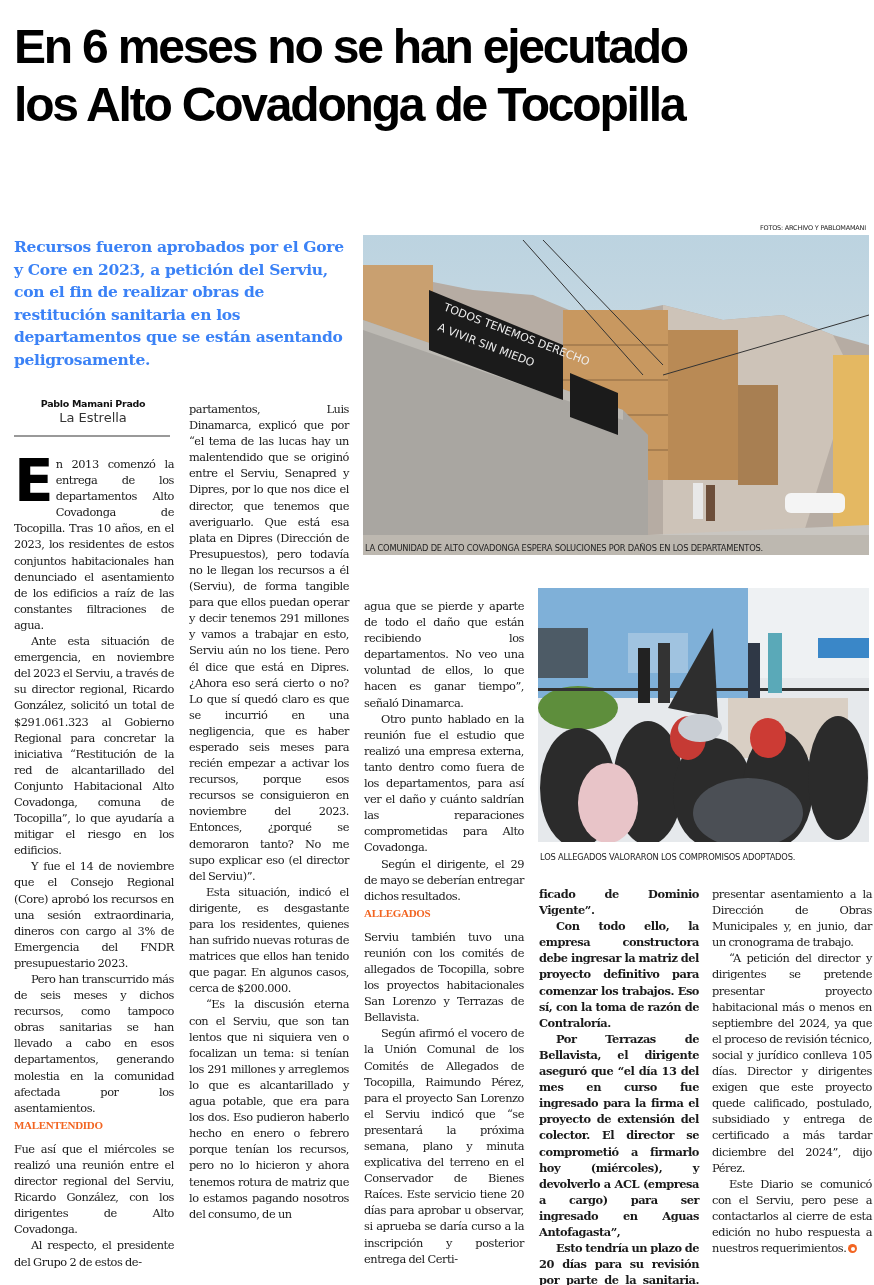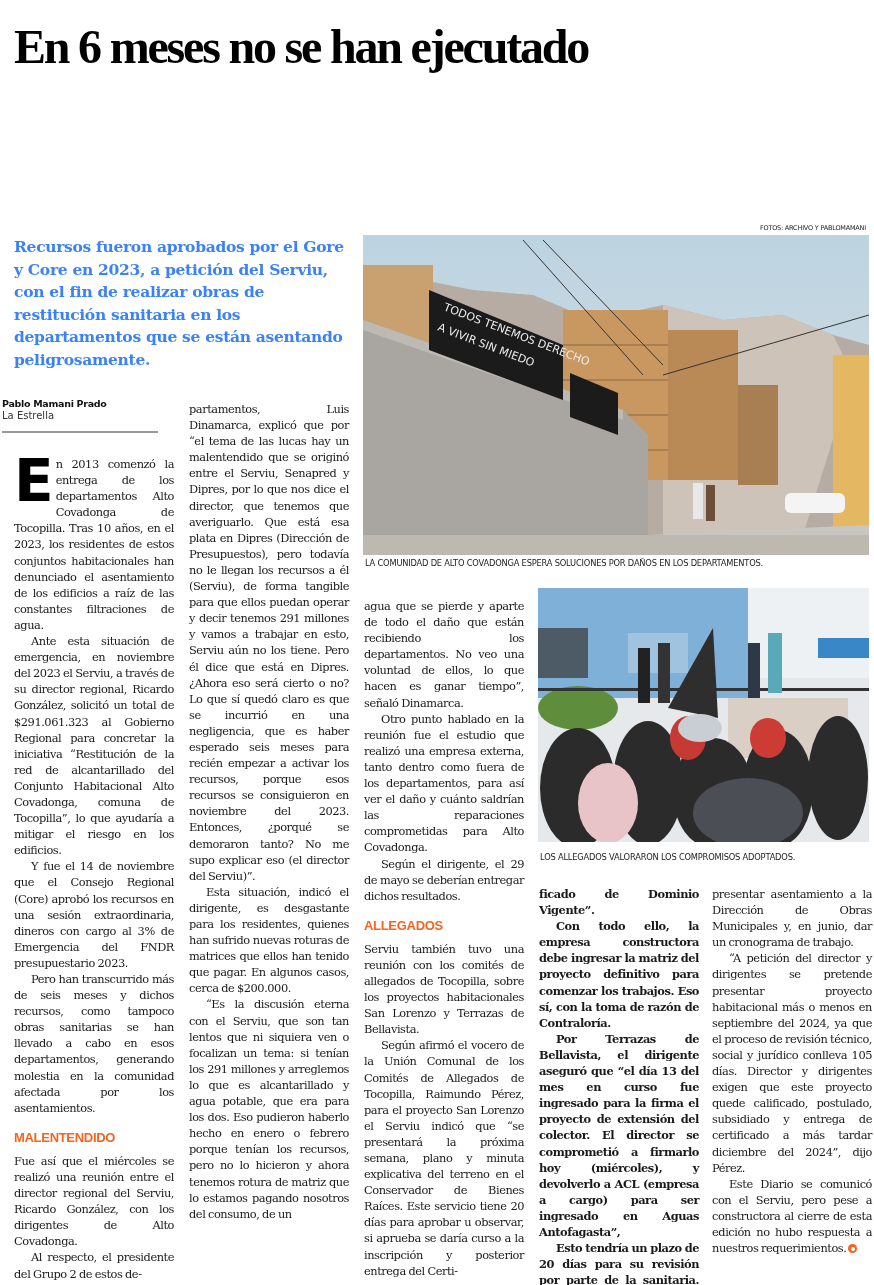--- a/index.html
+++ b/index.html
@@ -1,72 +1,73 @@
 <!DOCTYPE html>
 <html><head>
 <meta charset="utf-8">
 <style>
   * { box-sizing: border-box; margin: 0; padding: 0; }
   html, body { width: 874px; height: 1285px; background: #ffffff; overflow: hidden; }
   body { position: relative; font-family: "DejaVu Serif", serif; color: #1a1a1a; }
 
   .headline {
     position: absolute; left: 14px; top: 18px; width: 850px;
-    font-family: Liberation Serif, serif; font-weight: bold;
+    font-family: Liberation Sans, sans-serif; font-weight: bold;
     font-size: 48px; line-height: 58px; letter-spacing: -2.2px; color: #000;
   }
   .headline div { white-space: nowrap; }
 
   .photo-credit {
     position: absolute; right: 8px; top: 224px;
     font-family: "DejaVu Sans", sans-serif; font-size: 6.5px; letter-spacing: -0.2px; color: #222; text-align: right;
   }
 
   .deck {
     position: absolute; left: 14px; top: 236px; width: 340px;
     font-family: "DejaVu Serif", serif; font-weight: bold;
     font-size: 15.5px; line-height: 22.5px; color: #3b82f6; letter-spacing: -0.3px;
   }
 
-  .byline { position: absolute; left: 2px; top: 398px; width: 158px; }
+  .byline { position: absolute; left: 14px; top: 398px; width: 158px; text-align: center; }
   .byline .author { font-family: "DejaVu Sans", sans-serif; font-weight: bold; font-size: 9.5px; letter-spacing: -0.3px; color: #111; }
-  .byline .outlet { font-family: "DejaVu Sans", sans-serif; font-size: 10px; color: #333; margin-top: 1px; }
+  .byline .outlet { font-family: "DejaVu Sans", sans-serif; font-size: 13px; color: #333; margin-top: 1px; }
   .byline .rule { margin-top: 10px; height: 2px; background: #999; width: 156px; }
 
   .col {
     position: absolute; width: 160px;
     font-family: "DejaVu Serif", serif; font-size: 11.4px; line-height: 16.1px;
     color: #1a1a1a; text-align: justify; letter-spacing: -0.45px; word-spacing: -0.5px;
     hyphens: none;
   }
   .col p { text-indent: 17px; }
   .col p.noindent { text-indent: 0; margin-top: 8px; }
   .col .section-head {
-    font-family: Liberation Sans, sans-serif; font-weight: bold; color: #f26522;
-    font-size: 13px; letter-spacing: -0.3px; text-indent: 0; margin-top: 14px; line-height: 15px;
+    font-family: Liberation Serif, serif; font-weight: bold; color: #f26522;
+    font-size: 11px; letter-spacing: -0.3px; text-indent: 0; margin-top: 2px; line-height: 15px;
   }
   .dropcap {
     float: left; font-family: "DejaVu Sans", sans-serif; font-weight: bold;
     font-size: 58px; line-height: 44px; height: 46px; margin: 3px 4px 0 0; color: #000;
     letter-spacing: -2px;
   }
   .end-mark { display: inline-block; width: 9px; height: 9px; border-radius: 50%; background: #f26522; vertical-align: -1px; margin-left: 2px; position: relative; }
   .end-mark::after { content: ""; position: absolute; left: 2.5px; top: 2.5px; width: 4px; height: 4px; border-radius: 50%; background: #fff; }
 
   .photo { position: absolute; overflow: hidden; }
   .caption {
     position: absolute; font-family: "DejaVu Sans", sans-serif; font-size: 8.3px;
     letter-spacing: -0.2px; color: #222; white-space: nowrap;
   }
 </style>
 </head>
 <body>
 
 <h1 class="headline">
   <div>En 6 meses no se han ejecutado</div>
+  <div>los Alto Covadonga de Tocopilla</div>
 </h1>
 
 <div class="photo-credit">FOTOS: ARCHIVO Y PABLOMAMANI</div>
 
 <div class="deck">Recursos fueron aprobados por el Gore y Core en 2023, a petición del Serviu, con el fin de realizar obras de restitución sanitaria en los departamentos que se están asentando peligrosamente.</div>
 
 <div class="byline">
   <div class="author">Pablo Mamani Prado</div>
   <div class="outlet">La Estrella</div>
   <div class="rule"></div>
@@ -121,21 +122,21 @@
     <path d="M285 300 L506 290 L506 320 L260 320 Z" fill="#c9c6c1"></path>
     <rect x="0" y="300" width="506" height="20" fill="#bdb8b0"></rect>
     <rect x="422" y="258" width="60" height="20" rx="6" fill="#f4f4f4"></rect>
     <rect x="330" y="248" width="10" height="36" fill="#e8e8e8"></rect>
     <rect x="343" y="250" width="9" height="36" fill="#6c4e3a"></rect>
     <line x1="160" y1="5" x2="280" y2="140" stroke="#333" stroke-width="1"></line>
     <line x1="180" y1="5" x2="300" y2="130" stroke="#333" stroke-width="1"></line>
     <line x1="300" y1="140" x2="506" y2="80" stroke="#333" stroke-width="1"></line>
   </svg>
 </div>
-<div class="caption" style="left:365px; top:558px;">LA COMUNIDAD DE ALTO COVADONGA ESPERA SOLUCIONES POR DAÑOS EN LOS DEPARTAMENTOS.</div>
+<div class="caption" style="left:365px; top:543px;">LA COMUNIDAD DE ALTO COVADONGA ESPERA SOLUCIONES POR DAÑOS EN LOS DEPARTAMENTOS.</div>
 
 <div class="col" style="left:364px; top:590px;">
   <p class="noindent">agua que se pierde y aparte de todo el daño que están recibiendo los departamentos. No veo una voluntad de ellos, lo que hacen es ganar tiempo”, señaló Dinamarca.</p>
   <p>Otro punto hablado en la reunión fue el estudio que realizó una empresa externa, tanto dentro como fuera de los departamentos, para así ver el daño y cuánto saldrían las reparaciones comprometidas para Alto Covadonga.</p>
   <p>Según el dirigente, el 29 de mayo se deberían entregar dichos resultados.</p>
   <p class="section-head">ALLEGADOS</p>
   <p class="noindent">Serviu también tuvo una reunión con los comités de allegados de Tocopilla, sobre los proyectos habitacionales San Lorenzo y Terrazas de Bellavista.</p>
   <p>Según afirmó el vocero de la Unión Comunal de los Comités de Allegados de Tocopilla, Raimundo Pérez, para el proyecto San Lorenzo el Serviu indicó que “se presentará la próxima semana, plano y minuta explicativa del terreno en el Conservador de Bienes Raíces. Este servicio tiene 20 días para aprobar u observar, si aprueba se daría curso a la inscripción y posterior entrega del Certi-</p>
 </div>
 
@@ -174,14 +175,14 @@
 <div class="col" style="left:539px; top:878px;font-weight:bold;">
   <p class="noindent">ficado de Dominio Vigente”.</p>
   <p>Con todo ello, la empresa constructora debe ingresar la matriz del proyecto definitivo para comenzar los trabajos. Eso sí, con la toma de razón de Contraloría.</p>
   <p>Por Terrazas de Bellavista, el dirigente aseguró que “el día 13 del mes en curso fue ingresado para la firma el proyecto de extensión del colector. El director se comprometió a firmarlo hoy (miércoles), y devolverlo a ACL (empresa a cargo) para ser ingresado en Aguas Antofagasta”,</p>
   <p>Esto tendría un plazo de 20 días para su revisión por parte de la sanitaria. Mientras que la empresa deberá</p>
 </div>
 
 <div class="col" style="left:712px; top:878px;">
   <p class="noindent">presentar asentamiento a la Dirección de Obras Municipales y, en junio, dar un cronograma de trabajo.</p>
   <p>“A petición del director y dirigentes se pretende presentar proyecto habitacional más o menos en septiembre del 2024, ya que el proceso de revisión técnico, social y jurídico conlleva 105 días. Director y dirigentes exigen que este proyecto quede calificado, postulado, subsidiado y entrega de certificado a más tardar diciembre del 2024”, dijo Pérez.</p>
-  <p><span>Este Diario se comunicó con el Serviu, pero pese a constructora al cierre de esta edición no hubo respuesta a nuestros requerimientos.</span><span class="end-mark"></span></p>
+  <p><span>Este Diario se comunicó con el Serviu, pero pese a contactarlos al cierre de esta edición no hubo respuesta a nuestros requerimientos.</span><span class="end-mark"></span></p>
 </div>
 
 </body></html>

